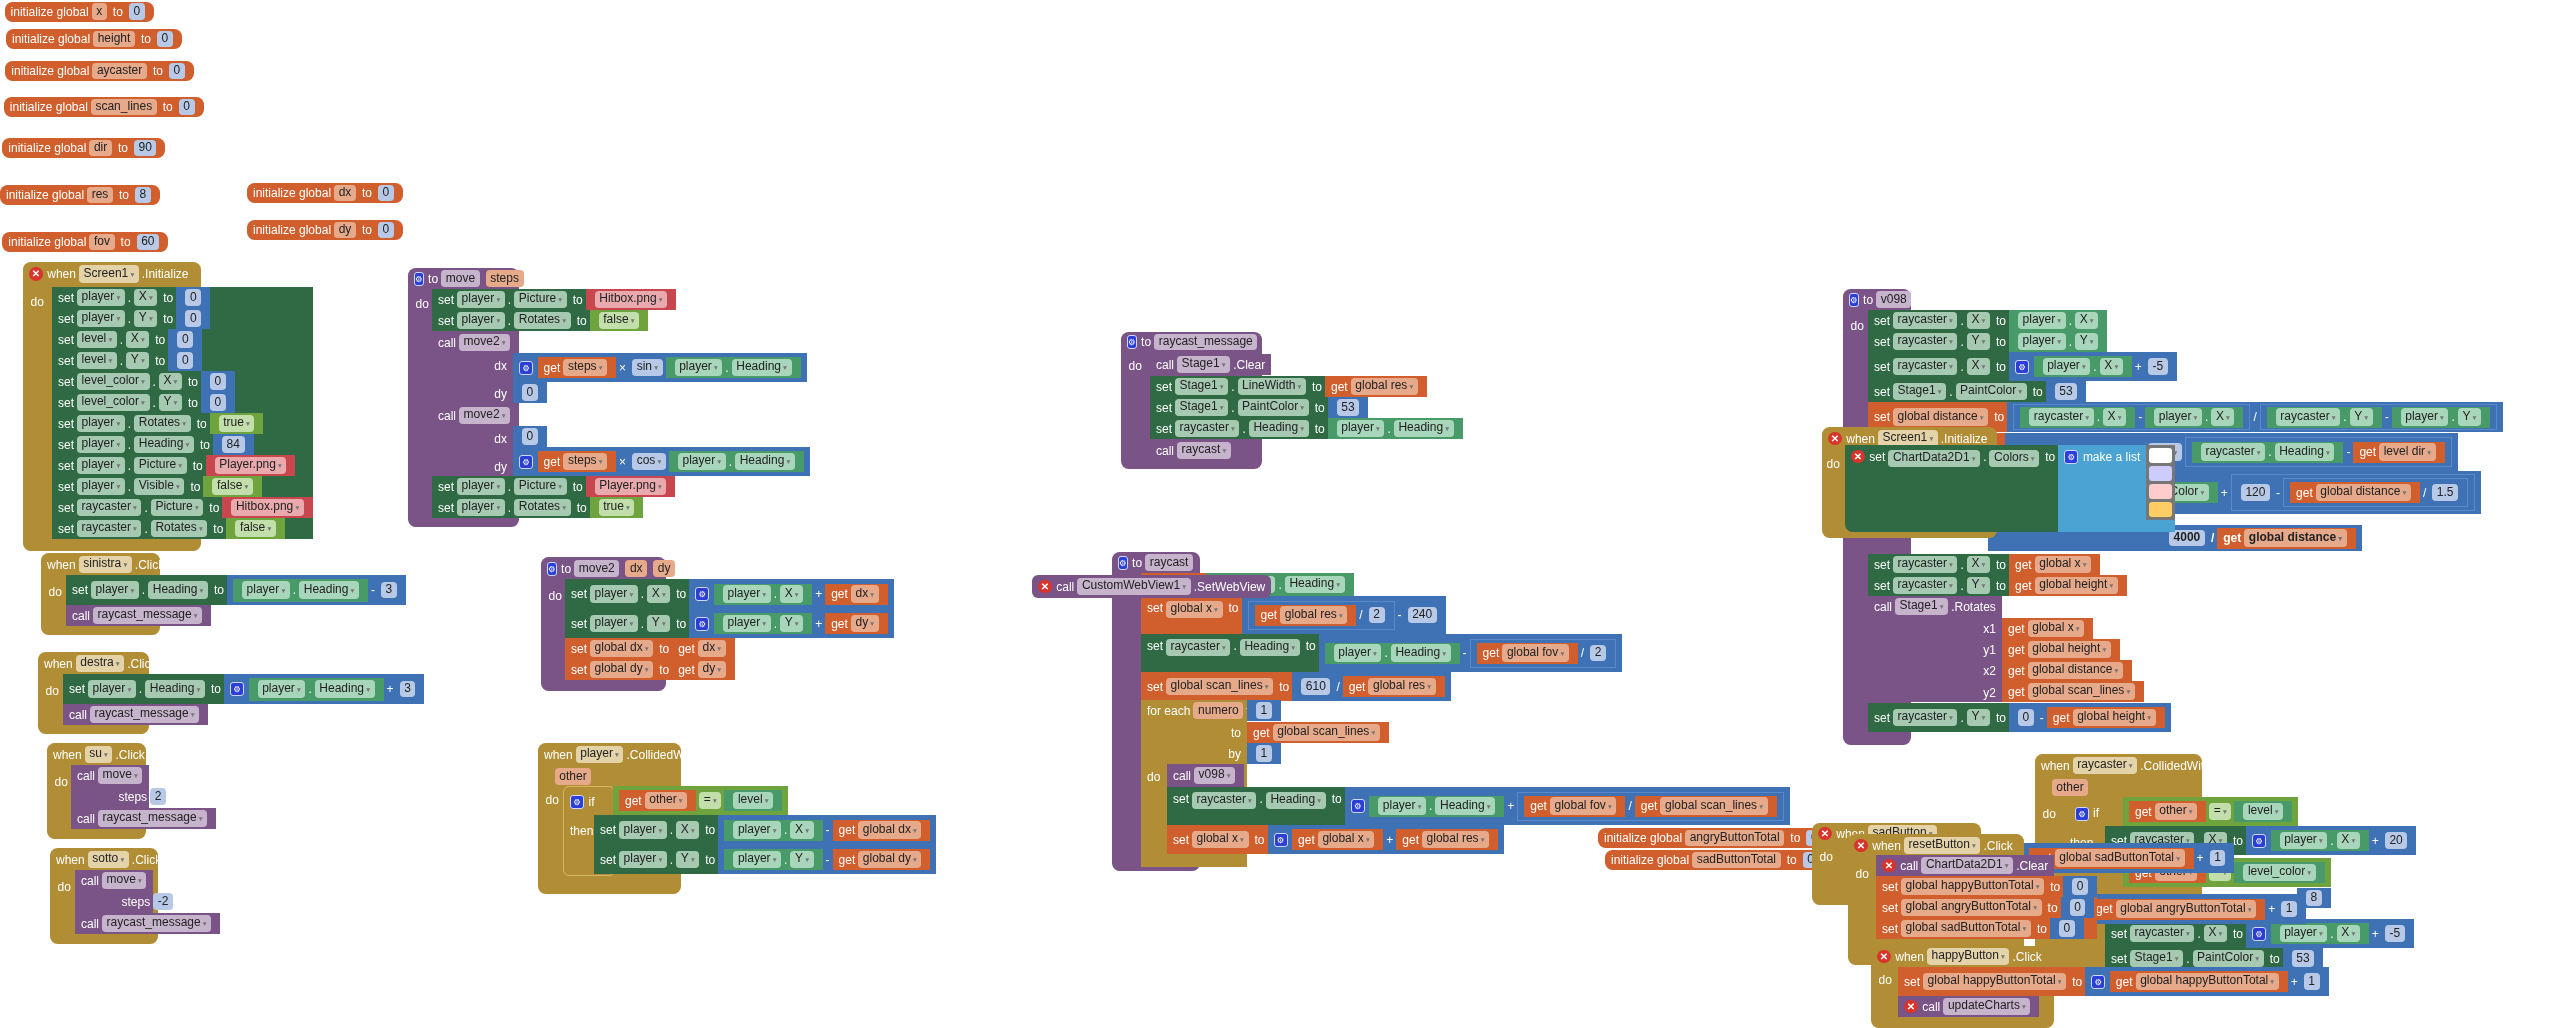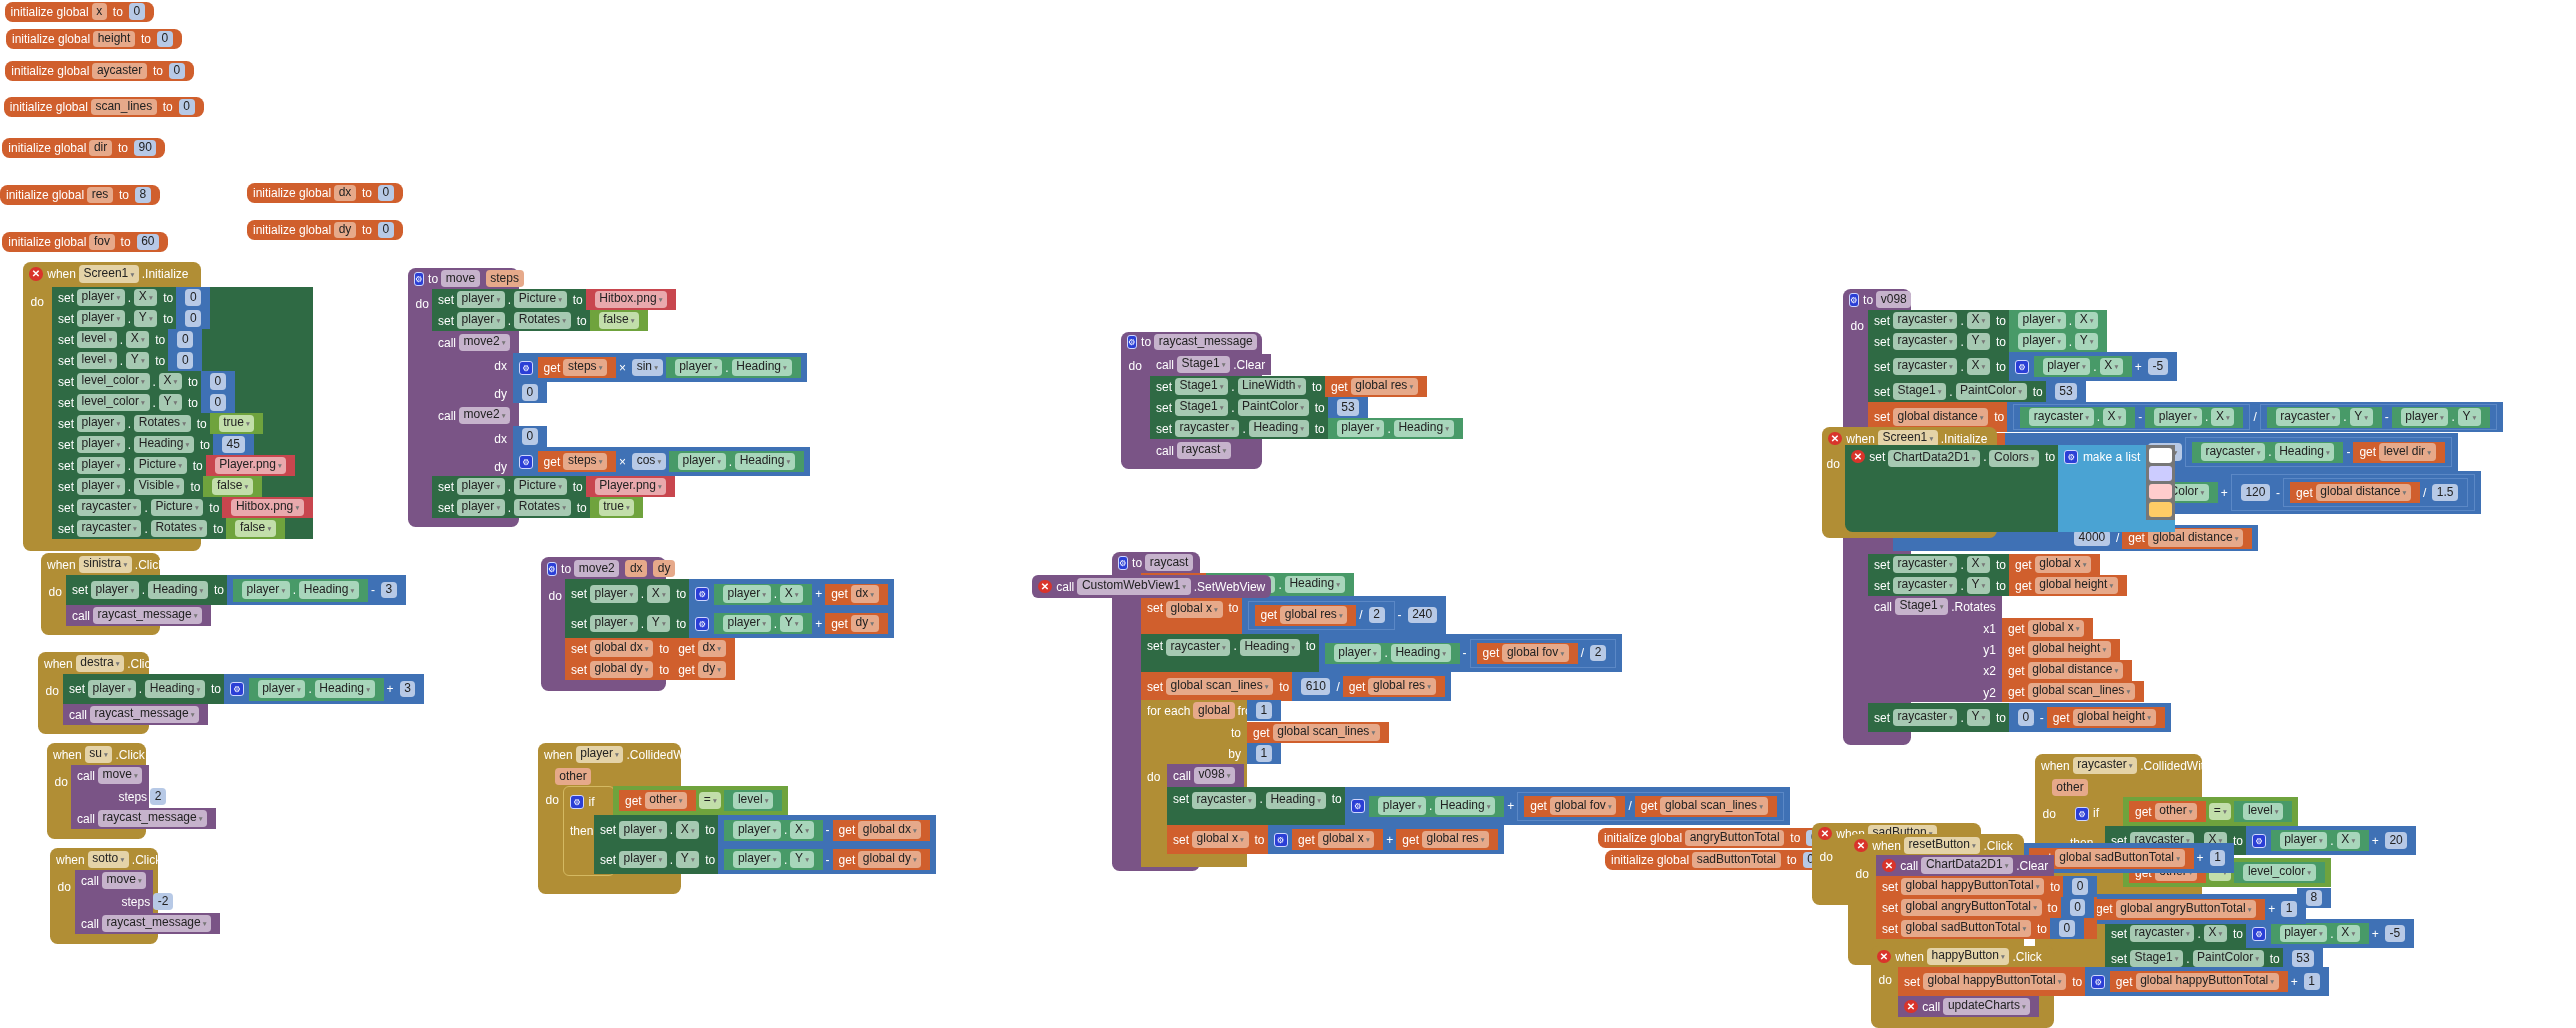--- a/index.html
+++ b/index.html
@@ -117,21 +117,21 @@
     <div class="row green" style="height: 21px;"><span>set</span><span class="f f-gr dd">level_color</span>.<span class="f f-gr dd">X</span><span class="kw">to</span><span class="row blue" style="height:21px;margin-right:-6px;">
         <span class="f f-num">0</span>
       </span></div>
     <div class="row green" style="height: 21px;"><span>set</span><span class="f f-gr dd">level_color</span>.<span class="f f-gr dd">Y</span><span class="kw">to</span><span class="row blue" style="height:21px;margin-right:-6px;">
         <span class="f f-num">0</span>
       </span></div>
     <div class="row green" style="height: 21px;"><span>set</span><span class="f f-gr dd">player</span>.<span class="f f-gr dd">Rotates</span><span class="kw">to</span><span class="row lgreen" style="height:21px;margin-right:-6px;">
         <span class="f f-lg dd">true</span>
       </span></div>
     <div class="row green" style="height: 21px;"><span>set</span><span class="f f-gr dd">player</span>.<span class="f f-gr dd">Heading</span><span class="kw">to</span><span class="row blue" style="height:21px;margin-right:-6px;">
-        <span class="f f-num">45</span>
+        <span class="f f-num">84</span>
       </span></div>
     <div class="row green" style="height: 21px;"><span>set</span><span class="f f-gr dd">player</span>.<span class="f f-gr dd">Picture</span><span class="kw">to</span><span class="row pink" style="height:21px;margin-right:-6px;">
         <span class="f f-pk dd">Player.png</span>
       </span></div>
     <div class="row green" style="height: 21px;"><span>set</span><span class="f f-gr dd">player</span>.<span class="f f-gr dd">Visible</span><span class="kw">to</span><span class="row lgreen" style="height:21px;margin-right:-6px;">
         <span class="f f-lg dd">false</span>
       </span></div>
     <div class="row green" style="height: 21px;"><span>set</span><span class="f f-gr dd">raycaster</span>.<span class="f f-gr dd">Picture</span><span class="kw">to</span><span class="row pink" style="height:21px;margin-right:-6px;">
         <span class="f f-pk dd">Hitbox.png</span>
       </span></div>
@@ -541,21 +541,21 @@
     <span class="kw">/</span>
     <span class="row orange" style="height:21px;">
         <span>get</span>
         <span class="f f-or dd">global res</span>
       </span>
   </span>
 </div>
 <div class="blk gold" style="left:1141px;top:700px;width:106px;height:167px;">
   <div class="row" style="height:21px;">
     <span>for each</span>
-    <span class="f f-or">global</span>
+    <span class="f f-or">numero</span>
     <span>from</span>
   </div>
   <div style="position:absolute;right:6px;top:26px;">to</div>
   <div style="position:absolute;right:6px;top:47px;">by</div>
   <div style="position:absolute;left:6px;top:70px;">do</div>
 </div>
 <div class="blk row blue" style="left:1247px;top:700px;height:21px;">
     <span class="f f-num">1</span>
   </div>
 <div class="blk row orange" style="left:1247px;top:722px;height:21px;">
@@ -713,21 +713,21 @@
     <span class="row blue" style="height:29px;border:0.8px solid #5b88c6;">
       <span class="row orange" style="height:21px;">
           <span>get</span>
           <span class="f f-or dd">global distance</span>
         </span>
       <span class="kw">/</span>
       <span class="f f-num">1.5</span>
     </span>
   </span>
 </div>
-<div class="blk row blue" style="left:1893px;top:525px;height:26px;">
+<div class="blk row blue" style="left:1988px;top:525px;height:26px;font-weight:bold;">
   <span class="f f-num" style="margin-left:175px;">4000</span>
   <span class="kw">/</span>
   <span class="row orange" style="height:21px;">
       <span>get</span>
       <span class="f f-or dd">global distance</span>
     </span>
 </div>
 <div class="blk row green" style="left:1868px;top:554px;height:21px;">
   <span>set</span>
   <span class="f f-gr dd">raycaster</span>.

